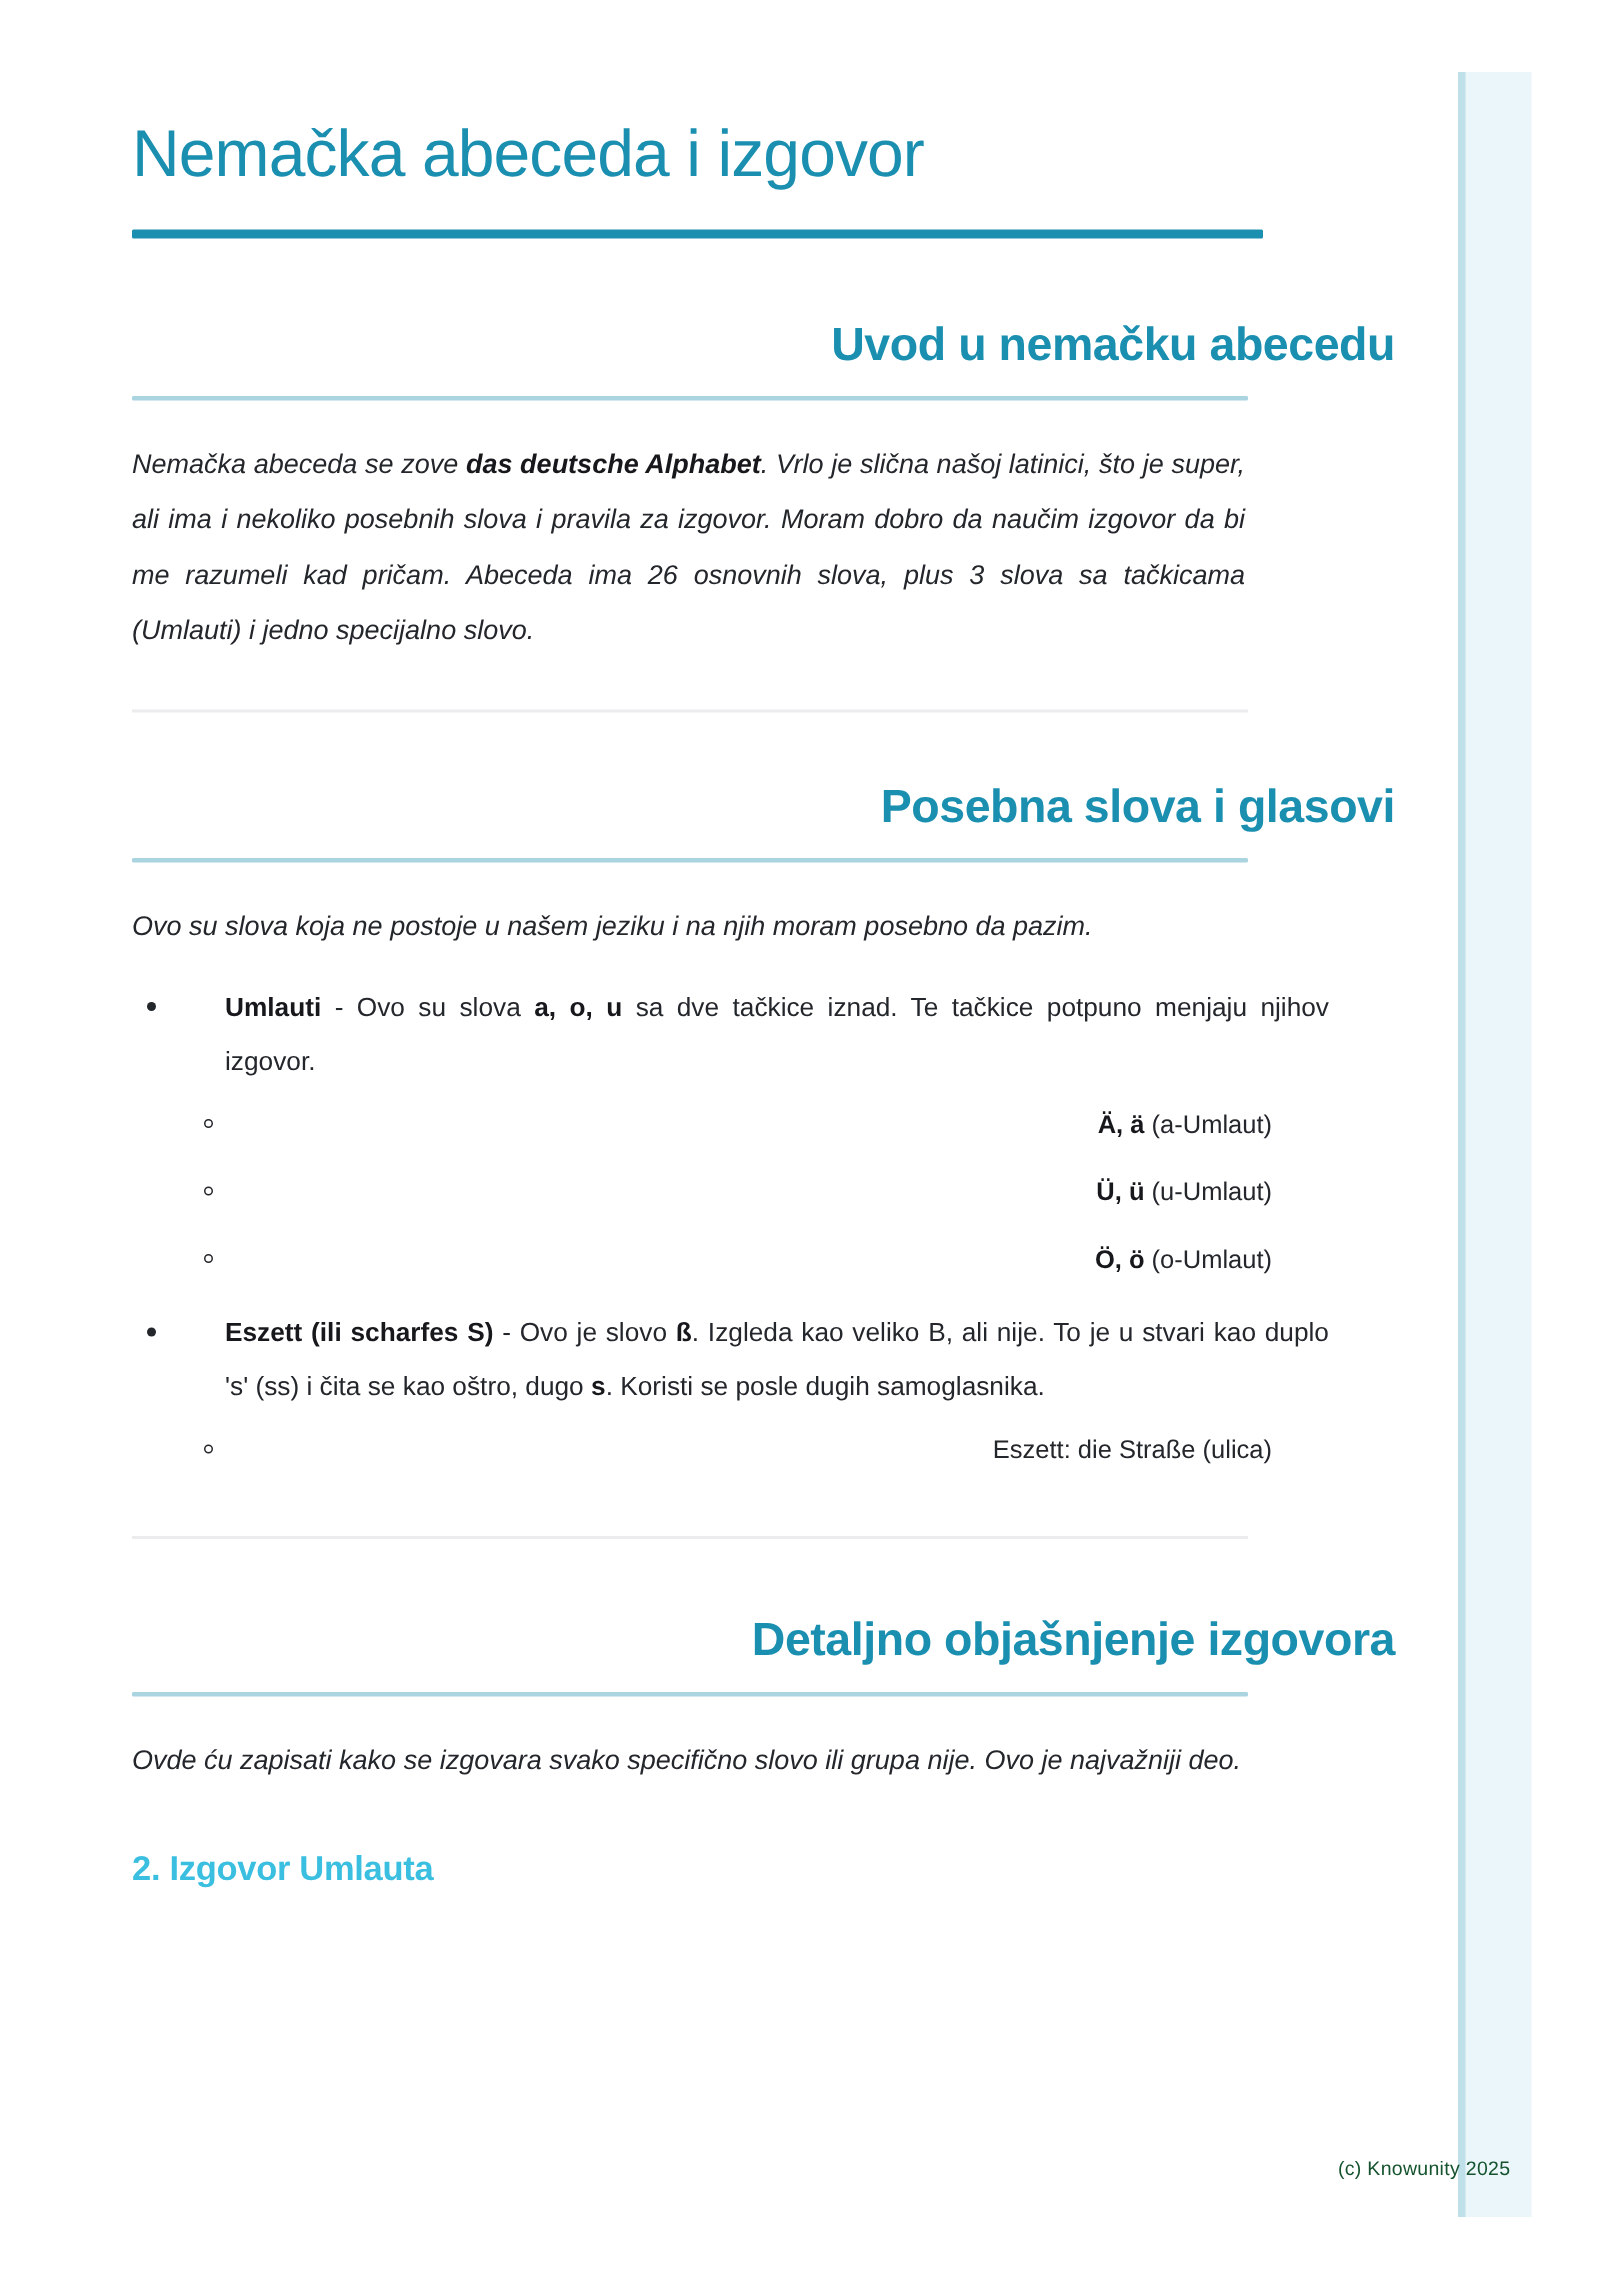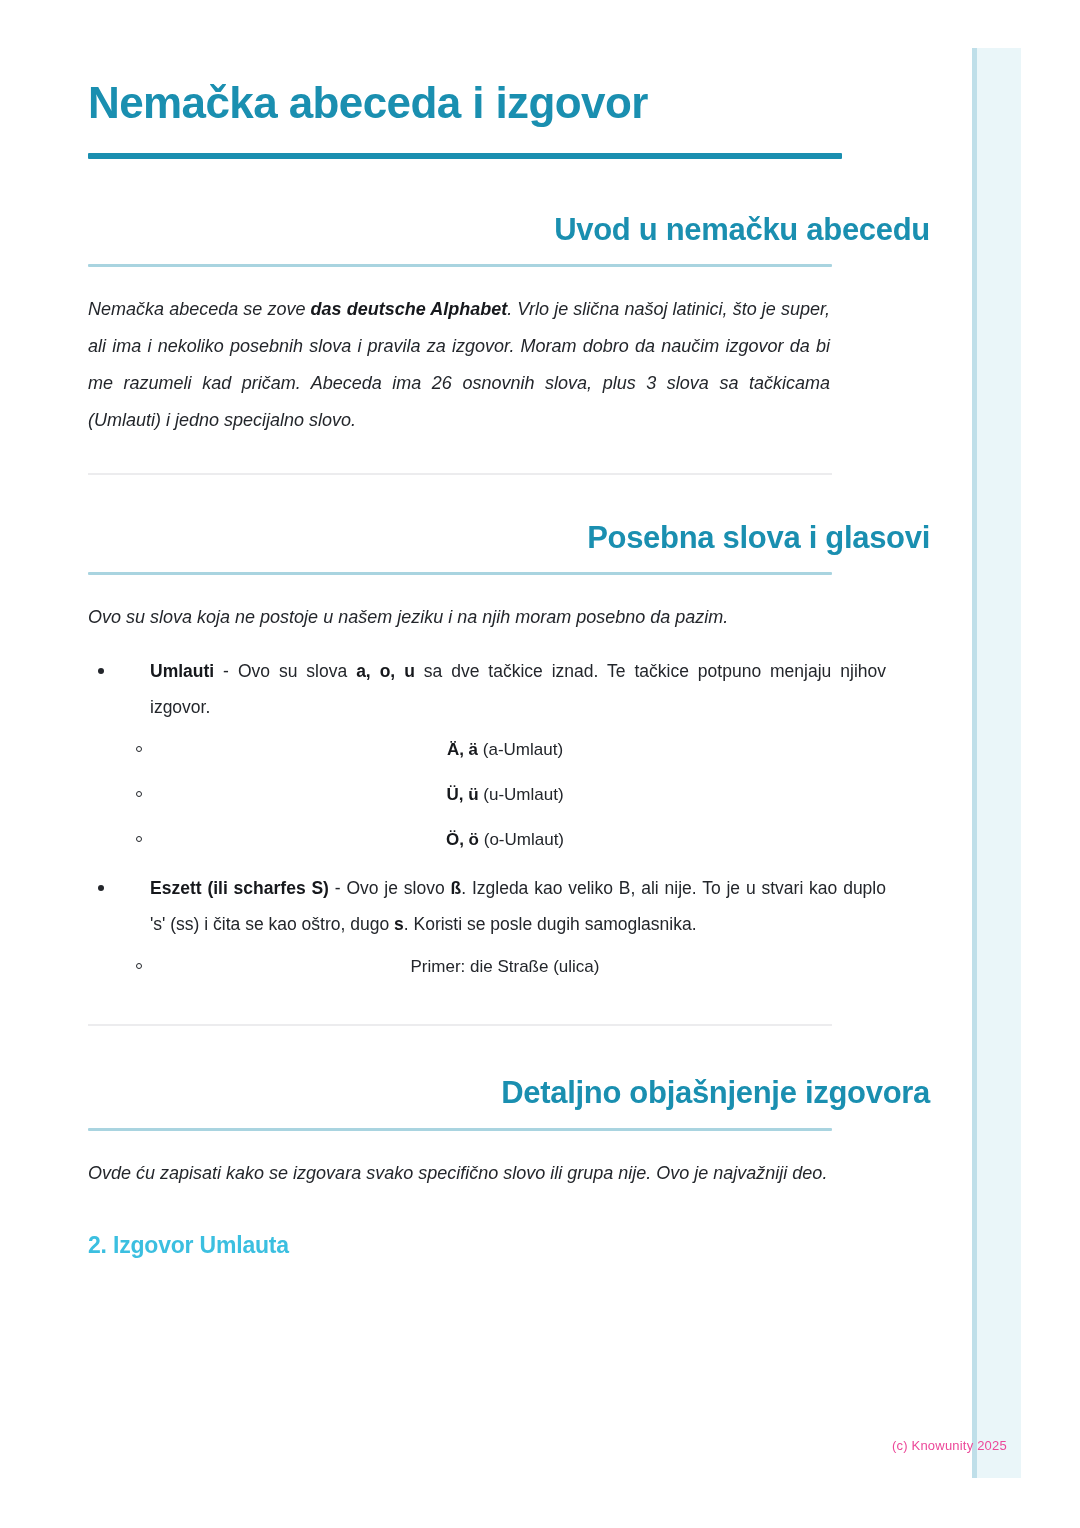--- a/index.html
+++ b/index.html
@@ -32,21 +32,21 @@
     position: absolute;
     top: 0;
     left: 0;
     width: 930px;
     padding: 78px 0 0 88px;
     box-sizing: border-box;
   }
 
   .doc-title {
     font-size: 44px;
-    font-weight: 700;
+    font-weight: 400;
     color: #1a8fb0;
     letter-spacing: -0.6px;
     line-height: 1.12;
     margin: 0;
   }
   .title-rule {
     margin: 26px 0 0 0;
     height: 6px;
     width: 754px;
     background: #1a8fb0;
@@ -129,21 +129,21 @@
     list-style: none;
     margin: 10px 0 6px 0;
     padding: 0;
   }
   ul.lvl2 > li {
     position: relative;
     padding-left: 38px;
     font-size: 17px;
     line-height: 1.6;
     color: #23262b;
-    text-align: center;
+    text-align: right;
     margin-bottom: 18px;
   }
   ul.lvl2 > li > .bullet-o {
     position: absolute;
     left: 12px;
     top: 10px;
     width: 6px;
     height: 6px;
     border-radius: 50%;
     border: 1.6px solid #23262b;
@@ -151,21 +151,21 @@
     background: transparent;
   }
 
   b, strong { font-weight: 700; color: #16181c; }
 
   .watermark {
     position: absolute;
     top: 1438px;
     left: 892px;
     font-size: 13px;
-    color: #ec4899;
+    color: #14532d;
     letter-spacing: 0.2px;
     white-space: nowrap;
   }
 </style>
 </head>
 <body>
 
 <div class="side-strip"></div>
 
 <div class="page">
@@ -216,21 +216,21 @@
         </ul>
       </li>
 
       <li>
         <span class="bullet"></span>
         <span class="li-text"><b>Eszett (ili scharfes S)</b><span> - Ovo je slovo </span><b>ß</b><span>. Izgleda kao veliko B, ali nije. To je u stvari kao duplo 's' (ss) i čita se kao oštro, dugo </span><b>s</b><span>. Koristi se posle dugih samoglasnika.</span></span>
 
         <ul class="lvl2">
           <li>
             <span class="bullet-o"></span>
-            <span>Primer: die Straße (ulica)</span>
+            <span>Eszett: die Straße (ulica)</span>
           </li>
         </ul>
       </li>
 
     </ul>
   </div>
 
   <div style="height:26px"></div>
   <div class="divider"></div>
   <div style="height:48px"></div>

